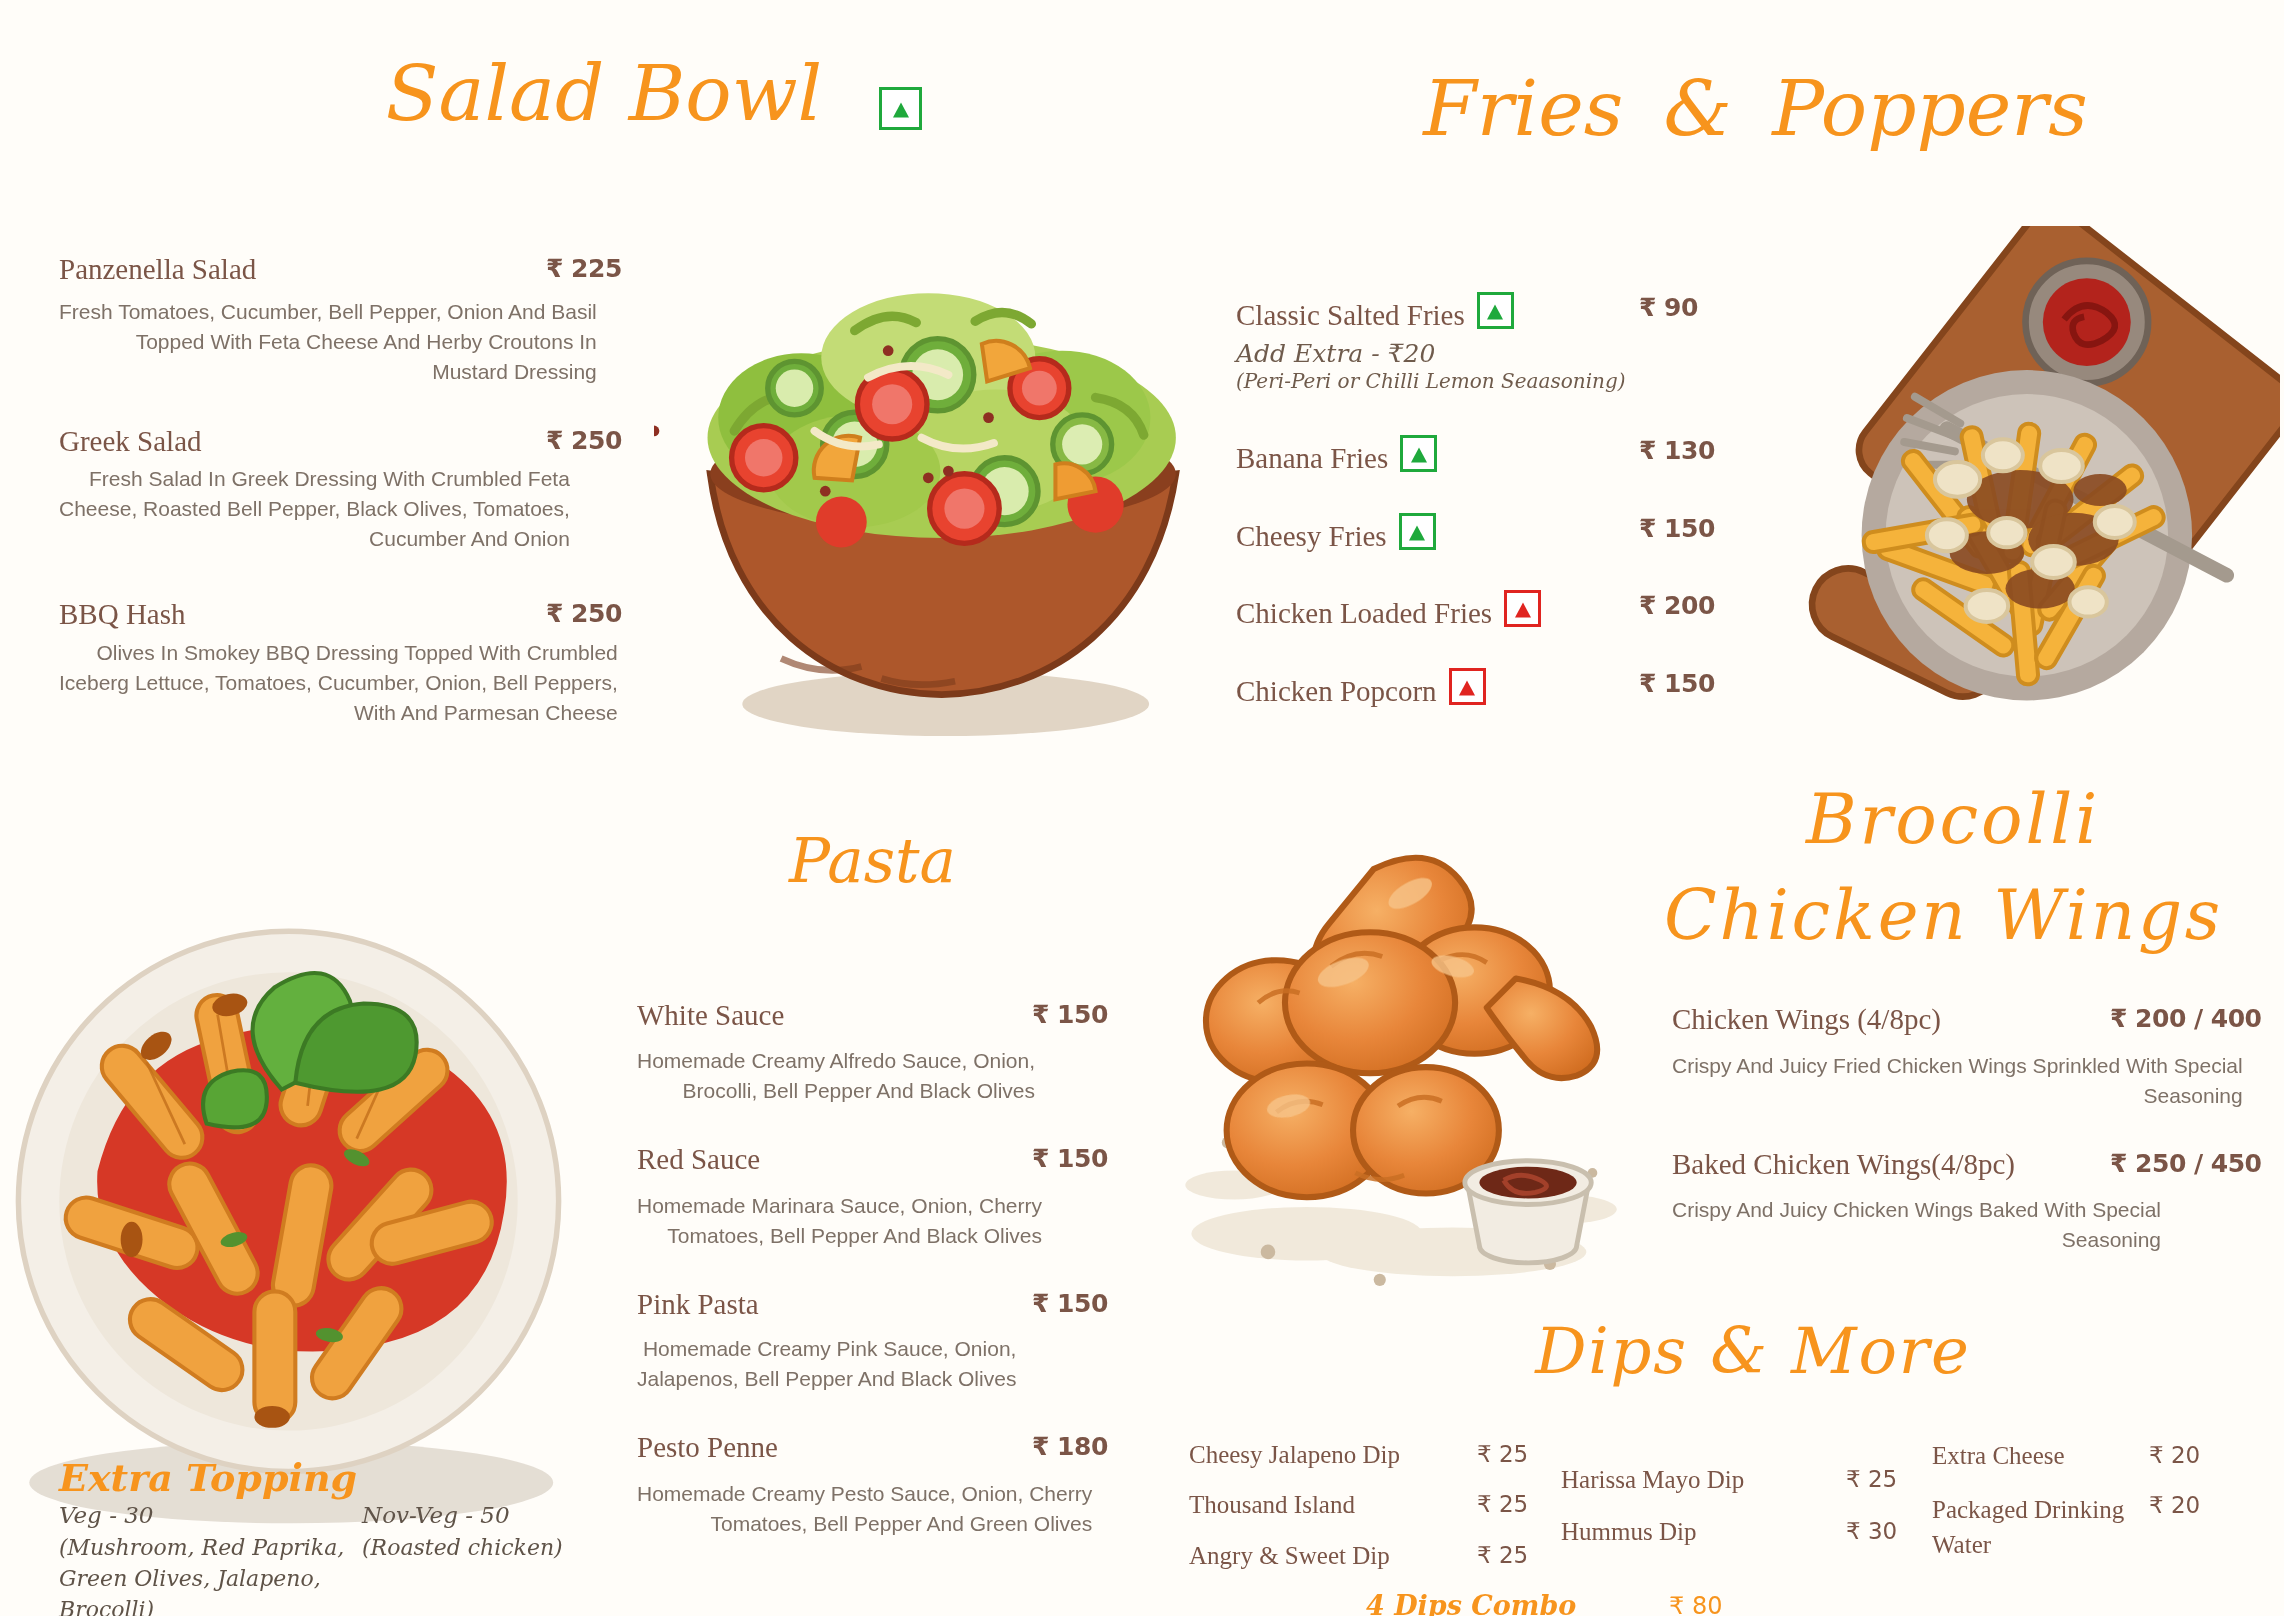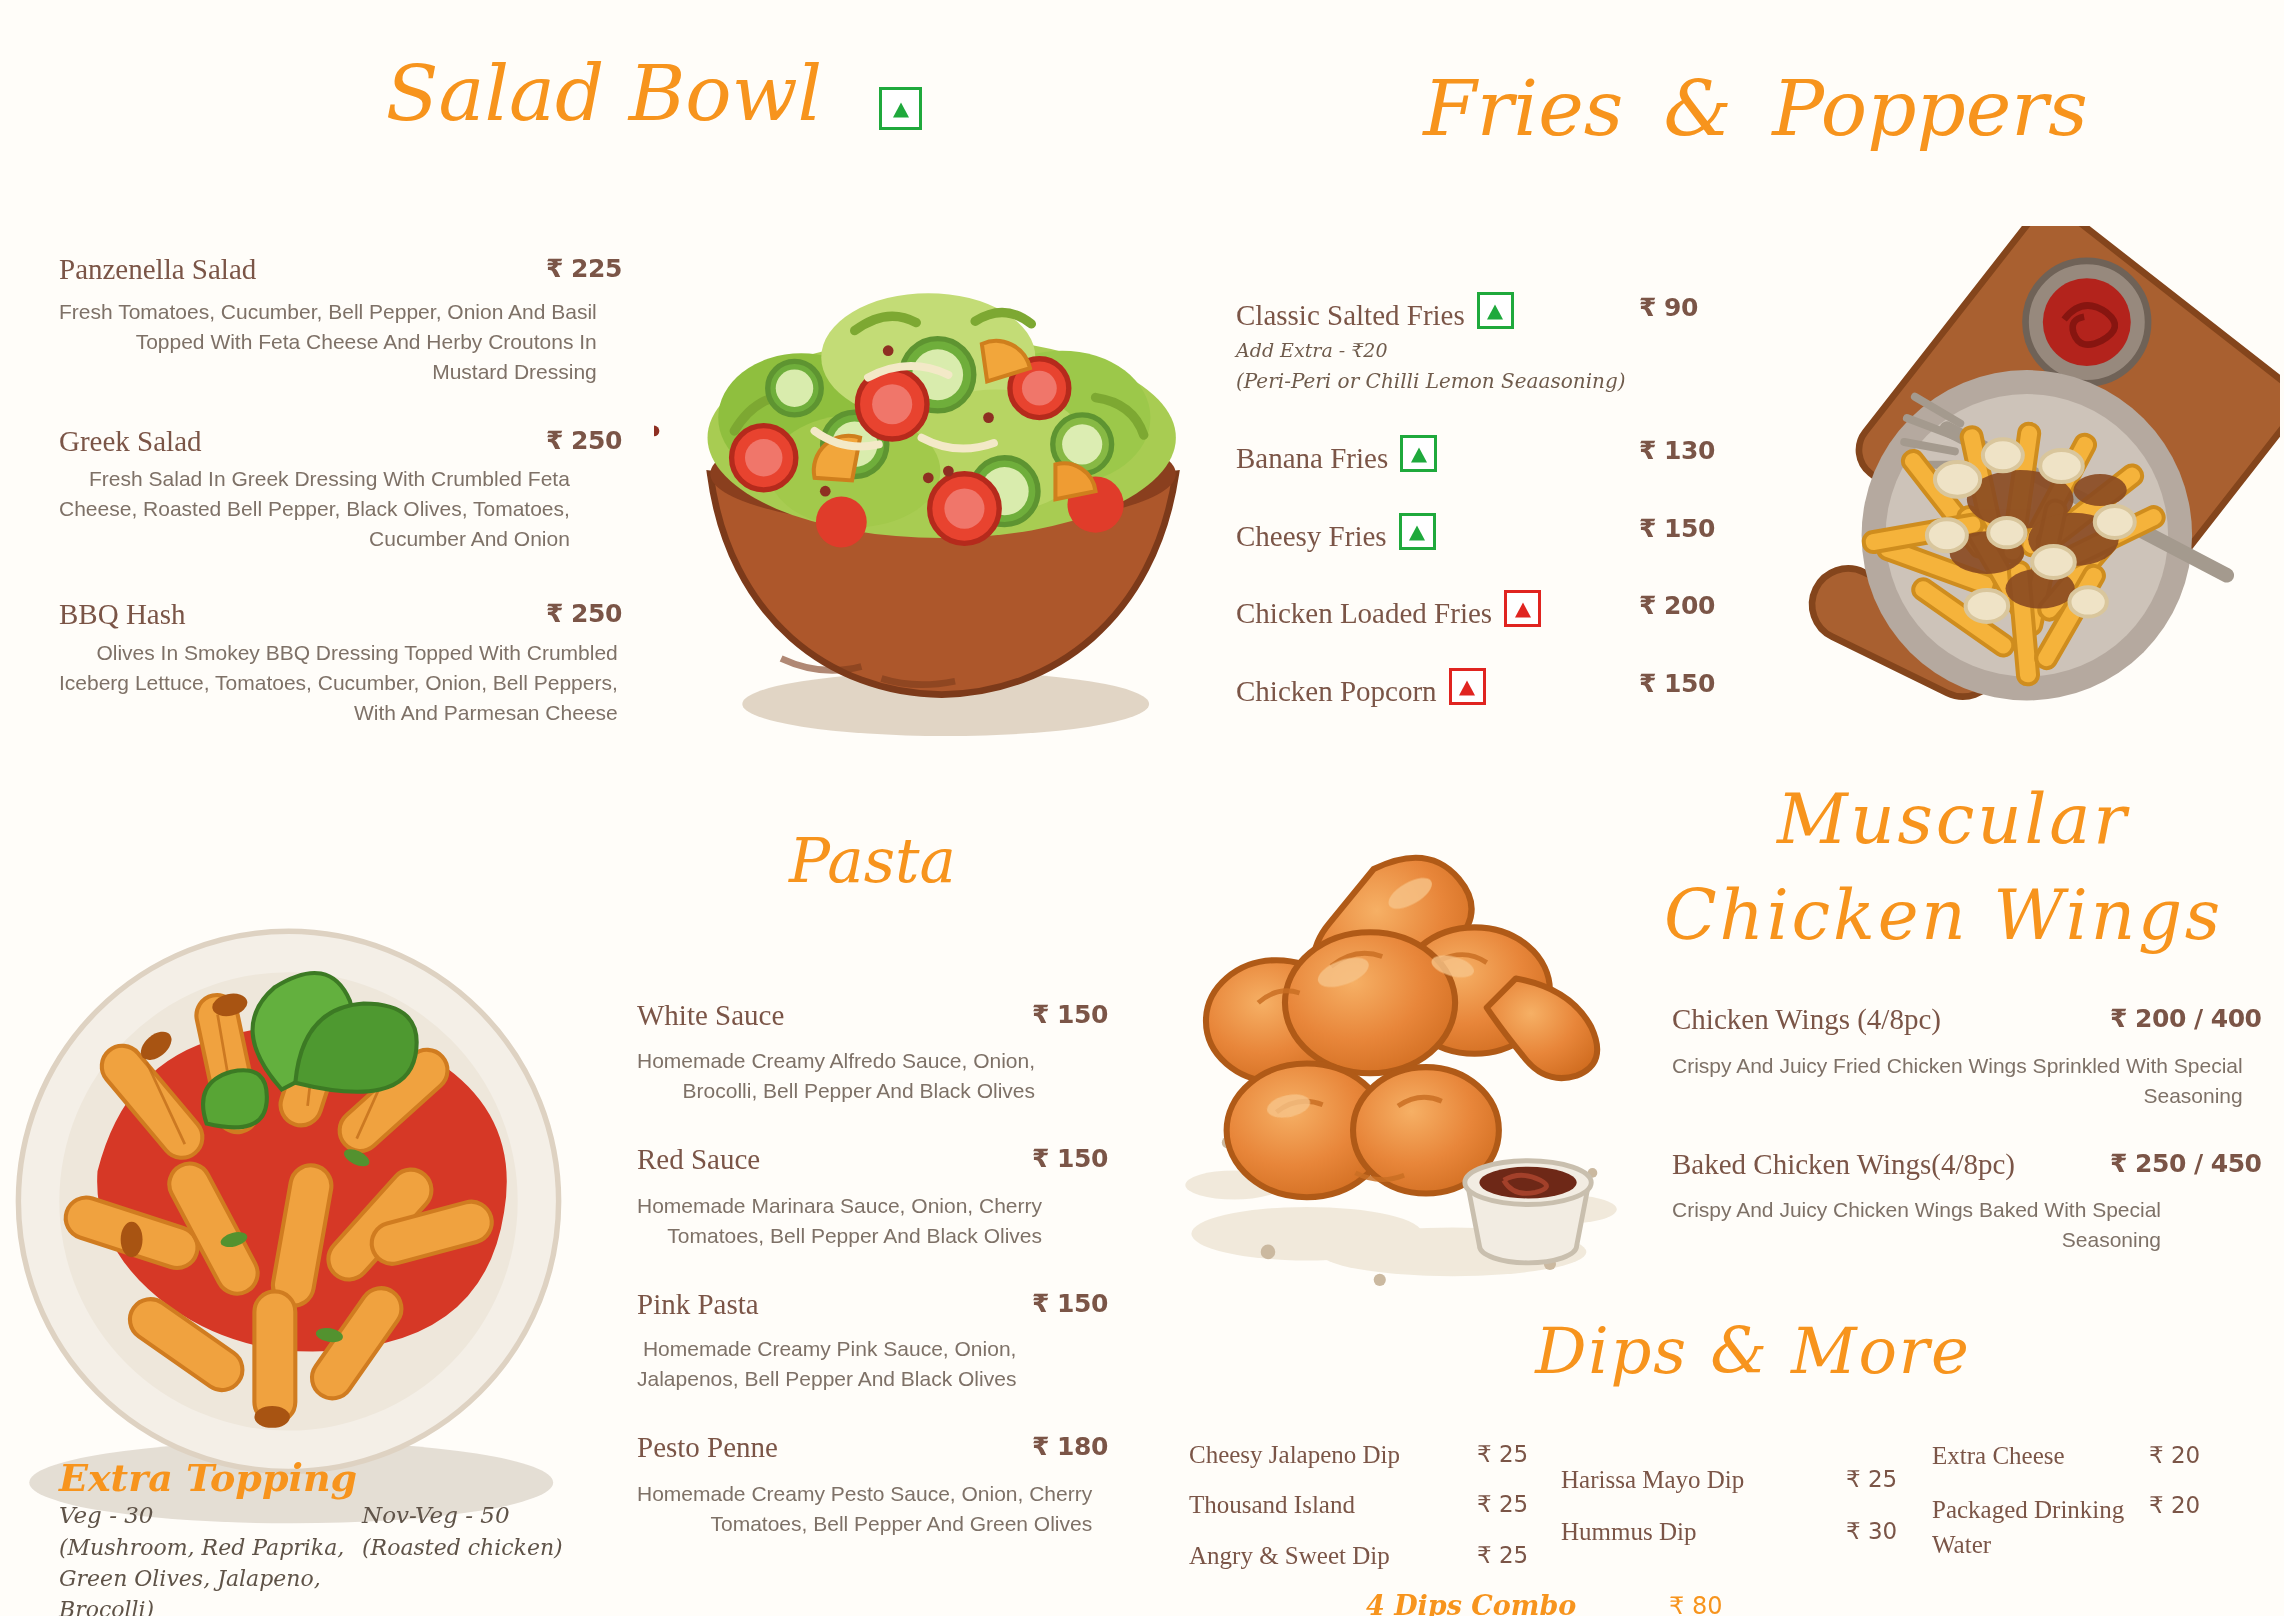--- a/index.html
+++ b/index.html
@@ -15,21 +15,21 @@
   .h-pasta{font-size:61px;}
   .h-wings{font-size:69px;letter-spacing:2.8px;}
   .h-dips{font-size:64px;letter-spacing:1.8px;}
 
   
   .iname{font-family:"Liberation Serif",serif;font-size:29px;color:#7B5547;white-space:nowrap;}
   .price{font-family:"DejaVu Sans",sans-serif;font-weight:bold;font-size:25px;color:#7B5547;
          position:absolute;top:0.9px;white-space:nowrap;letter-spacing:-0.5px;}
   .desc{font-size:21px;line-height:30px;color:#7E7167;text-align:right;}
   .desc div{white-space:nowrap;}
-  .note1{font-family:"DejaVu Serif",serif;font-style:italic;font-size:19px;color:#6F5B4C;white-space:nowrap;}
+  .note1{font-family:"DejaVu Serif",serif;font-style:italic;font-size:25px;color:#6F5B4C;white-space:nowrap;}
   .note2{font-family:"DejaVu Serif",serif;font-style:italic;font-size:20px;color:#6F5B4C;white-space:nowrap;}
 
   
   .fi{display:inline-block;width:31px;height:31px;border:3.2px solid;position:relative;
       vertical-align:-3.7px;margin-left:12px;background:#fff;}
   .fi::after{content:"";position:absolute;left:50%;top:55%;transform:translate(-50%,-50%);
       border-left:8.8px solid transparent;border-right:8.8px solid transparent;border-bottom:15.7px solid;}
   .veg{border-color:#1FA93C;}  .veg::after{border-bottom-color:#1FA93C;}
   .nonveg{border-color:#E02420;} .nonveg::after{border-bottom-color:#E02420;}
   .fi.big{width:37px;height:37px;margin-left:0;}
@@ -369,21 +369,21 @@
       <ellipse cx="205" cy="60" rx="20" ry="9" transform="rotate(-30 205 60)"></ellipse>
     </g>
 
     <path d="M252,298 l10,52 a40,14 0 0 0 80,0 l10,-52 z" fill="#f2ece2" stroke="#c9bfae" stroke-width="4"></path>
     <ellipse cx="302" cy="298" rx="52" ry="18" fill="#f2ece2" stroke="#c9bfae" stroke-width="4"></ellipse>
     <ellipse cx="302" cy="298" rx="40" ry="13" fill="#6e2817"></ellipse>
     <path d="M282,296 q14,-8 30,0 q12,6 -4,10 q-18,4 -26,-10" stroke="#a3402a" stroke-width="4" fill="none"></path>
   </svg>
 
   <div class="abs" style="left:1626px;top:783px;width:654px;">
-    <div class="h-script h-wings">Muscular</div>
+    <div class="h-script h-wings">Brocolli</div>
   </div>
   <div class="abs" style="left:1603px;top:879px;width:681px;">
     <div class="h-script h-wings">Chicken Wings</div>
   </div>
 
   <div class="abs" style="left:1672px;top:1003px;width:612px;">
     <span class="iname">Chicken Wings (4/8pc)</span>
     <span class="price" style="left:438px;">₹ 200 / 400</span>
   </div>
   <div class="abs desc" style="left:1672px;top:1051px;">

